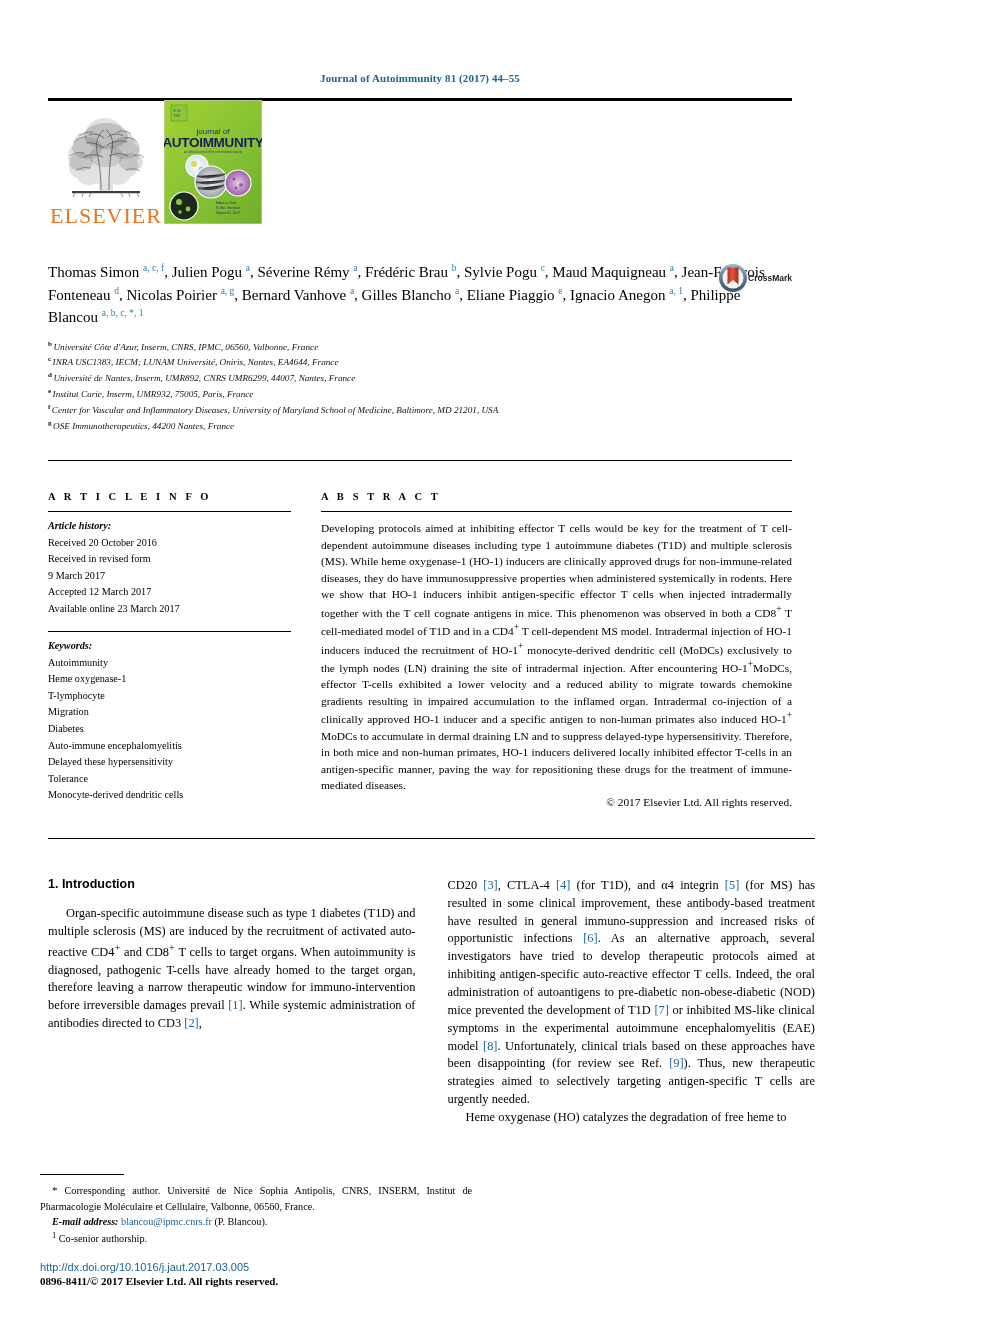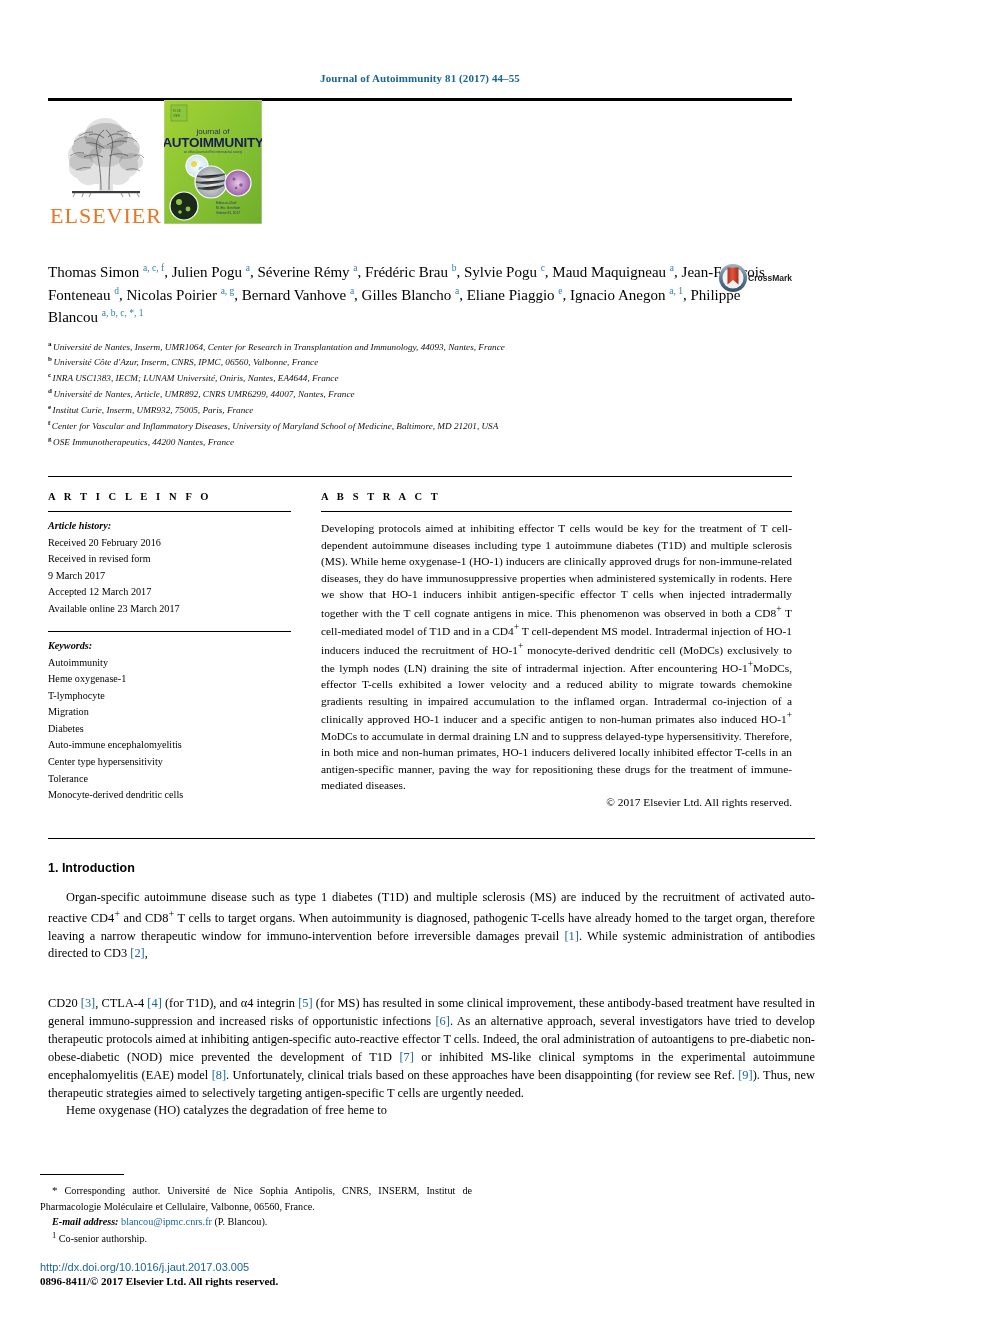--- a/index.html
+++ b/index.html
@@ -148,21 +148,21 @@
     font-weight: bold;
     font-size: 7px;
     margin-right: 1.5px;
   }
 
   
   .info-abstract {
     margin: 26px 48px 16px 48px;
     display: flex;
     border-top: 1px solid #000;
-    padding-top: 14px;
+    padding-top: 30px;
   }
   .info-col {
     flex: 0 0 243px;
     padding-right: 22px;
   }
   .abs-col {
     flex: 1 1 auto;
     padding-left: 8px;
   }
   .sec-head {
@@ -193,24 +193,23 @@
   .copyright-line {
     text-align: right;
     font-size: 11.4px;
     padding-top: 2px;
   }
 
   
   .body-cols {
     margin: 30px 25px 0 48px;
     border-top: 1px solid #000;
-    padding-top: 22px;
+    padding-top: 38px;
     display: flex;
     gap: 32px;
-    flex-direction: column;
   }
   .col { flex: 1 1 0; position: relative; }
   .sec-title {
     font-family: "Liberation Sans", sans-serif;
     font-size: 12.5px;
     font-weight: bold;
     margin-bottom: 14px;
   }
   .para {
     font-family: "Liberation Serif", serif;
@@ -393,52 +392,51 @@
         <circle cx="15" cy="15" r="10.5" fill="#f2f2f2"></circle>
         <path d="M9.5 4.5 h11 v17 l-5.5 -4.5 l-5.5 4.5 z" fill="url(#cmbook)"></path>
       </svg>
       <span class="crossmark-label">CrossMark</span>
     </div>
   </div>
 
   <div class="authors">Thomas Simon <sup>a, c, f</sup>, Julien Pogu <sup>a</sup>, Séverine Rémy <sup>a</sup>, Frédéric Brau <sup>b</sup>, Sylvie Pogu <sup>c</sup>, Maud Maquigneau <sup>a</sup>, Jean-François Fonteneau <sup>d</sup>, Nicolas Poirier <sup>a, g</sup>, Bernard Vanhove <sup>a</sup>, Gilles Blancho <sup>a</sup>, Eliane Piaggio <sup>e</sup>, Ignacio Anegon <sup>a, 1</sup>, Philippe Blancou <sup>a, b, c, *, 1</sup></div>
 
   <div class="affiliations">
-    <div><sup>a</sup><span>Université de Nantes, Inserm, UMR1064, Center for Research in Transplantation and Immunology, 44093, Nantes, France</span></div>
     <div><sup>b</sup><span>Université Côte d'Azur, Inserm, CNRS, IPMC, 06560, Valbonne, France</span></div>
     <div><sup>c</sup><span>INRA USC1383, IECM; LUNAM Université, Oniris, Nantes, EA4644, France</span></div>
-    <div><sup>d</sup><span>Université de Nantes, Article, UMR892, CNRS UMR6299, 44007, Nantes, France</span></div>
+    <div><sup>d</sup><span>Université de Nantes, Inserm, UMR892, CNRS UMR6299, 44007, Nantes, France</span></div>
     <div><sup>e</sup><span>Institut Curie, Inserm, UMR932, 75005, Paris, France</span></div>
     <div><sup>f</sup><span>Center for Vascular and Inflammatory Diseases, University of Maryland School of Medicine, Baltimore, MD 21201, USA</span></div>
     <div><sup>g</sup><span>OSE Immunotherapeutics, 44200 Nantes, France</span></div>
   </div>
 
   <div class="info-abstract">
 
     <div class="info-col">
       <div class="sec-head">A R T I C L E   I N F O</div>
       <div class="rule"></div>
       <div class="info-body">
         <div class="sub-it">Article history:</div>
-        <div>Received 20 February 2016</div>
+        <div>Received 20 October 2016</div>
         <div>Received in revised form</div>
         <div>9 March 2017</div>
         <div>Accepted 12 March 2017</div>
         <div>Available online 23 March 2017</div>
       </div>
       <div class="spacer-rule"></div>
       <div class="info-body kw-block">
         <div class="sub-it">Keywords:</div>
         <div>Autoimmunity</div>
         <div>Heme oxygenase-1</div>
         <div>T-lymphocyte</div>
         <div>Migration</div>
         <div>Diabetes</div>
         <div>Auto-immune encephalomyelitis</div>
-        <div>Center type hypersensitivity</div>
+        <div>Delayed these hypersensitivity</div>
         <div>Tolerance</div>
         <div>Monocyte-derived dendritic cells</div>
       </div>
     </div>
 
     <div class="abs-col">
       <div class="sec-head">A B S T R A C T</div>
       <div class="rule"></div>
       <div class="abs-text">Developing protocols aimed at inhibiting effector T cells would be key for the treatment of T cell-dependent autoimmune diseases including type 1 autoimmune diabetes (T1D) and multiple sclerosis (MS). While heme oxygenase-1 (HO-1) inducers are clinically approved drugs for non-immune-related diseases, they do have immunosuppressive properties when administered systemically in rodents. Here we show that HO-1 inducers inhibit antigen-specific effector T cells when injected intradermally together with the T cell cognate antigens in mice. This phenomenon was observed in both a CD8<sup>+</sup> T cell-mediated model of T1D and in a CD4<sup>+</sup> T cell-dependent MS model. Intradermal injection of HO-1 inducers induced the recruitment of HO-1<sup>+</sup> monocyte-derived dendritic cell (MoDCs) exclusively to the lymph nodes (LN) draining the site of intradermal injection. After encountering HO-1<sup>+</sup>MoDCs, effector T-cells exhibited a lower velocity and a reduced ability to migrate towards chemokine gradients resulting in impaired accumulation to the inflamed organ. Intradermal co-injection of a clinically approved HO-1 inducer and a specific antigen to non-human primates also induced HO-1<sup>+</sup> MoDCs to accumulate in dermal draining LN and to suppress delayed-type hypersensitivity. Therefore, in both mice and non-human primates, HO-1 inducers delivered locally inhibited effector T-cells in an antigen-specific manner, paving the way for repositioning these drugs for the treatment of immune-mediated diseases.</div>
       <div class="copyright-line">© 2017 Elsevier Ltd. All rights reserved.</div>

